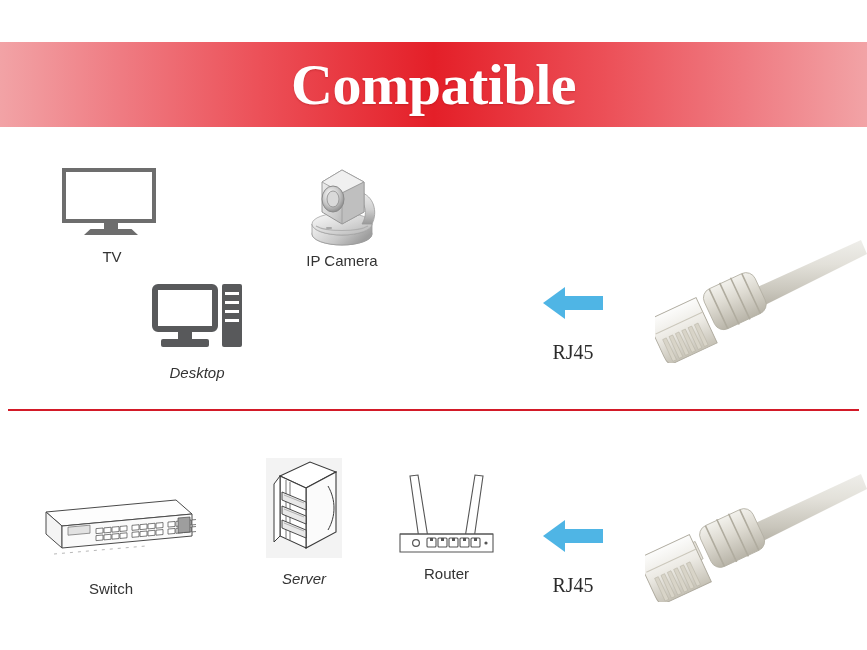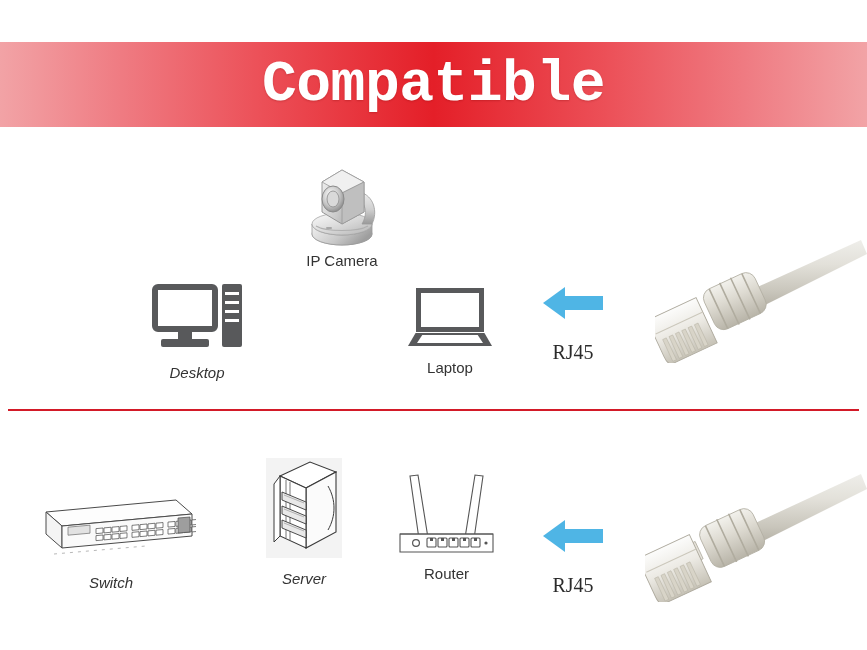--- a/index.html
+++ b/index.html
@@ -32,21 +32,21 @@
         #e41f28 50%,
         #ec5058 70%,
         #ef7b82 86%,
         #f2a3a6 100%);
     display: flex;
     align-items: center;
     justify-content: center;
   }
   #banner-title {
     color: #ffffff;
-    font-family: Liberation Mono, monospace;
+    font-family: Liberation Serif, serif;
     font-size: 58px;
     font-weight: bold;
     letter-spacing: -0.5px;
     line-height: 1;
     text-shadow: 0 1px 2px rgba(120,0,0,0.25);
   }
 
   
   #divider {
     position: absolute;
@@ -175,20 +175,28 @@
 </style>
 </head>
 <body>
 
 <div id="page">
 
   <div id="banner">
     <div id="banner-title">Compatible</div>
   </div>
 
+  <div class="node" style="left:62px; top:168px;">
+    <div class="art" id="tv-art">
+      <div id="tv-screen"></div>
+      <div id="tv-neck"></div>
+      <div id="tv-base"></div>
+    </div>
+    <div class="label" style="margin-top:10px;">TV</div>
+  </div>
 
   <div class="node" style="left:300px; top:162px;">
     <div class="art" id="cam-art">
       <svg width="84" height="90" viewBox="0 0 84 90">
         <defs>
           <linearGradient id="camG1" x1="0" y1="0" x2="1" y2="1">
             <stop offset="0%" stop-color="#fbfbfb"></stop>
             <stop offset="45%" stop-color="#dedede"></stop>
             <stop offset="100%" stop-color="#b4b4b4"></stop>
           </linearGradient>
@@ -237,28 +245,20 @@
       <div id="desk-tower">
         <div class="tower-slot" style="top:8px;"></div>
         <div class="tower-slot" style="top:17px;"></div>
         <div class="tower-slot" style="top:26px;"></div>
         <div class="tower-slot" style="top:35px;"></div>
       </div>
     </div>
     <div class="label" style="margin-top:10px;font-style:italic;">Desktop</div>
   </div>
 
-  <div class="node" style="left:408px; top:288px;">
-    <div class="art" id="lap-art">
-      <div id="lap-screen"></div>
-      <div id="lap-base"></div>
-      <div id="lap-base-inner"></div>
-    </div>
-    <div class="label" style="margin-top:9px;">Laptop</div>
-  </div>
 
   <div class="node" style="left:541px; top:283px;">
     <div class="art arrow-wrap">
       <svg width="64" height="40" viewBox="0 0 64 40">
         <path d="M2 20 L24 4 L24 13 L62 13 L62 27 L24 27 L24 36 Z" fill="#4fb5e5"></path>
       </svg>
     </div>
     <div class="label label-serif" style="margin-top:18px;">RJ45</div>
   </div>
 
@@ -352,21 +352,21 @@
             <rect x="158" y="48" width="7" height="5"></rect>
               <rect x="166" y="48" width="7" height="5"></rect>
           </g>
         </g>
 
         <path d="M152 24 L164 23 L164 38 L152 39 Z" fill="#9e9e9e" stroke="#4a4a4a" stroke-width="0.7"></path>
 
         <path d="M28 60 L120 52" stroke="#b8b8b8" stroke-width="1" stroke-dasharray="3 5"></path>
       </svg>
     </div>
-    <div class="label" style="margin-top:8px;font-style:italic;">Switch</div>
+    <div class="label" style="margin-top:14px;">Switch</div>
   </div>
 
   <div class="node" style="left:266px; top:458px;">
     <div class="art" id="srv-art">
       <svg width="76" height="100" viewBox="0 0 76 100">
 
         <rect x="0" y="0" width="76" height="100" fill="#f3f3f3"></rect>
 
         <path d="M14 18 L44 4 L70 14 L40 30 Z" fill="#ffffff" stroke="#3a3a3a" stroke-width="1.1"></path>
 

